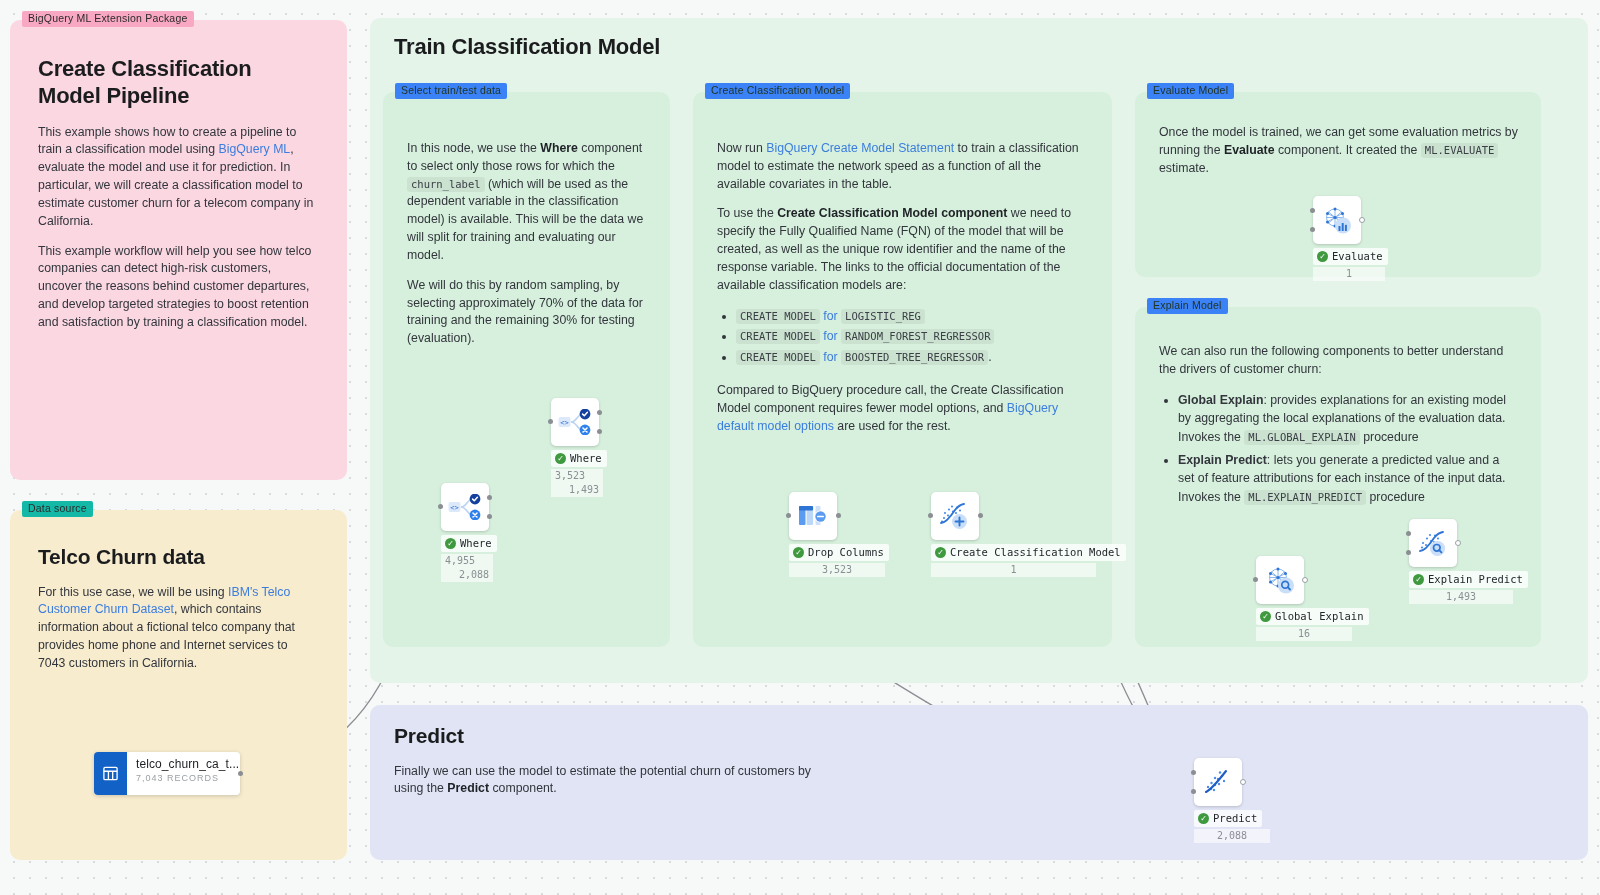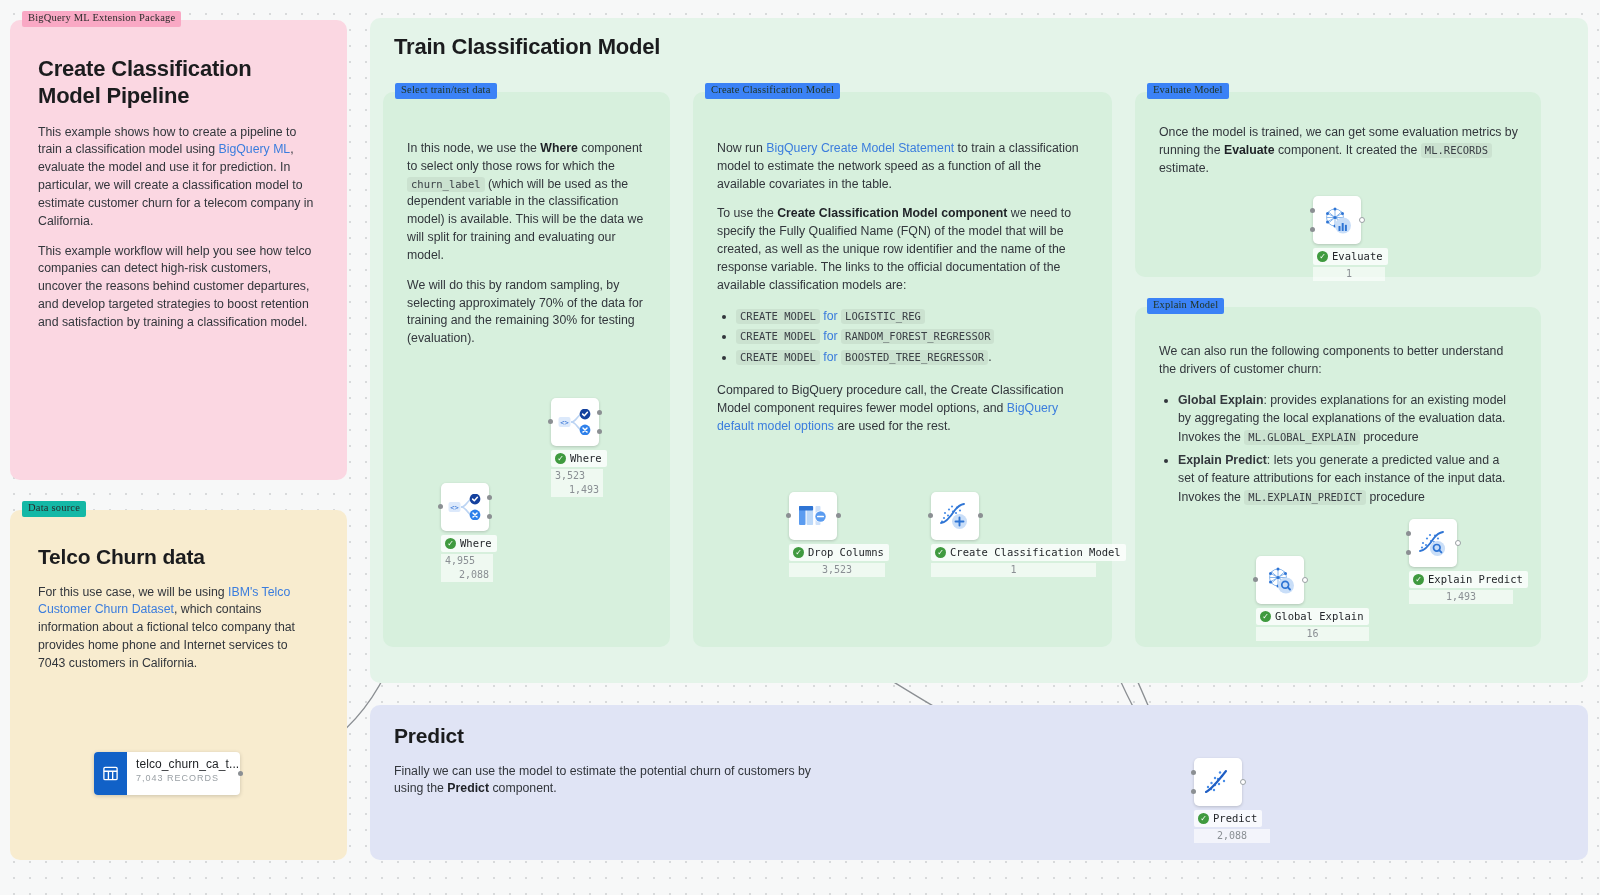--- a/index.html
+++ b/index.html
@@ -20,21 +20,21 @@
   .canvas { position: absolute; inset: 0; }
 
   
   .group {
     position: absolute;
     border-radius: 10px;
   }
   .group > .grp-tag {
     position: absolute;
     top: -9px; left: 12px;
-    font-family: Liberation Serif, serif;
+    font-family: Liberation Sans, sans-serif;
     font-size: 10.5px;
     letter-spacing: .2px;
     padding: 2px 6px 3px 6px;
     border-radius: 2px;
     white-space: nowrap;
     line-height: 1;
   }
   .grp-pink   { background: #fbd7e2; }
   .grp-amber  { background: #f8eccf; }
   .grp-green  { background: #d7f0dd; }
@@ -235,21 +235,21 @@
         <li><code>CREATE MODEL</code> <span class="lnk">for</span> <code>RANDOM_FOREST_REGRESSOR</code><span></span></li>
         <li><code>CREATE MODEL</code> <span class="lnk">for</span> <code>BOOSTED_TREE_REGRESSOR</code><span>.</span></li>
       </ul>
       <p class="para" style="margin-top:16px"><span>Compared to BigQuery procedure call, the Create Classification Model component requires fewer model options, and </span><span class="lnk">BigQuery default model options</span><span> are used for the rest.</span></p>
     </div>
   </div>
 
   <div class="group grp-green" style="left:1135px; top:92px; width:406px; height:185px;">
     <div class="grp-tag tag-green">Evaluate Model</div>
     <div style="padding: 32px 22px 0 24px;">
-      <p class="para" style="margin-top:0"><span>Once the model is trained, we can get some evaluation metrics by running the </span><b>Evaluate</b><span> component. It created the </span><code>ML.RECORDS</code><span> estimate.</span></p>
+      <p class="para" style="margin-top:0"><span>Once the model is trained, we can get some evaluation metrics by running the </span><b>Evaluate</b><span> component. It created the </span><code>ML.EVALUATE</code><span> estimate.</span></p>
     </div>
   </div>
 
   <div class="group grp-green" style="left:1135px; top:307px; width:406px; height:340px;">
     <div class="grp-tag tag-green">Explain Model</div>
     <div style="padding: 36px 22px 0 24px;">
       <p class="para" style="margin-top:0">We can also run the following components to better understand the drivers of customer churn:</p>
       <ul class="bullets">
         <li><b>Global Explain</b><span>: provides explanations for an existing model by aggregating the local explanations of the evaluation data. Invokes the </span><code>ML.GLOBAL_EXPLAIN</code><span> procedure</span></li>
         <li><b>Explain Predict</b><span>: lets you generate a predicted value and a set of feature attributions for each instance of the input data. Invokes the </span><code>ML.EXPLAIN_PREDICT</code><span> procedure</span></li>
@@ -436,21 +436,21 @@
         </g>
         <circle cx="22" cy="20.5" r="8" fill="#c9def8"></circle>
         <circle cx="21.2" cy="19.7" r="3.4" fill="none" stroke="#2e74d4" stroke-width="1.7"></circle>
         <line x1="23.7" y1="22.2" x2="26" y2="24.5" stroke="#2e74d4" stroke-width="1.9" stroke-linecap="round"></line>
       </svg>
     </div>
     <div class="node-label">
       <span class="chk">✓</span>
       <span>Global Explain</span>
     </div>
-    <div class="node-count center" style="display:block;width:113px;text-align:center;">16</div>
+    <div class="node-count center" style="display:block;width:96px;text-align:center;">16</div>
   </div>
 
   <div class="node" style="left:1409px; top:519px;">
     <div class="node-box">
       <span class="port l1"></span>
       <span class="port l2"></span>
       <span class="port out-open rmid"></span>
       <svg width="32" height="28" viewBox="0 0 32 28">
         <g fill="#4a8ee8">
           <circle cx="6" cy="14" r="1.1"></circle>

